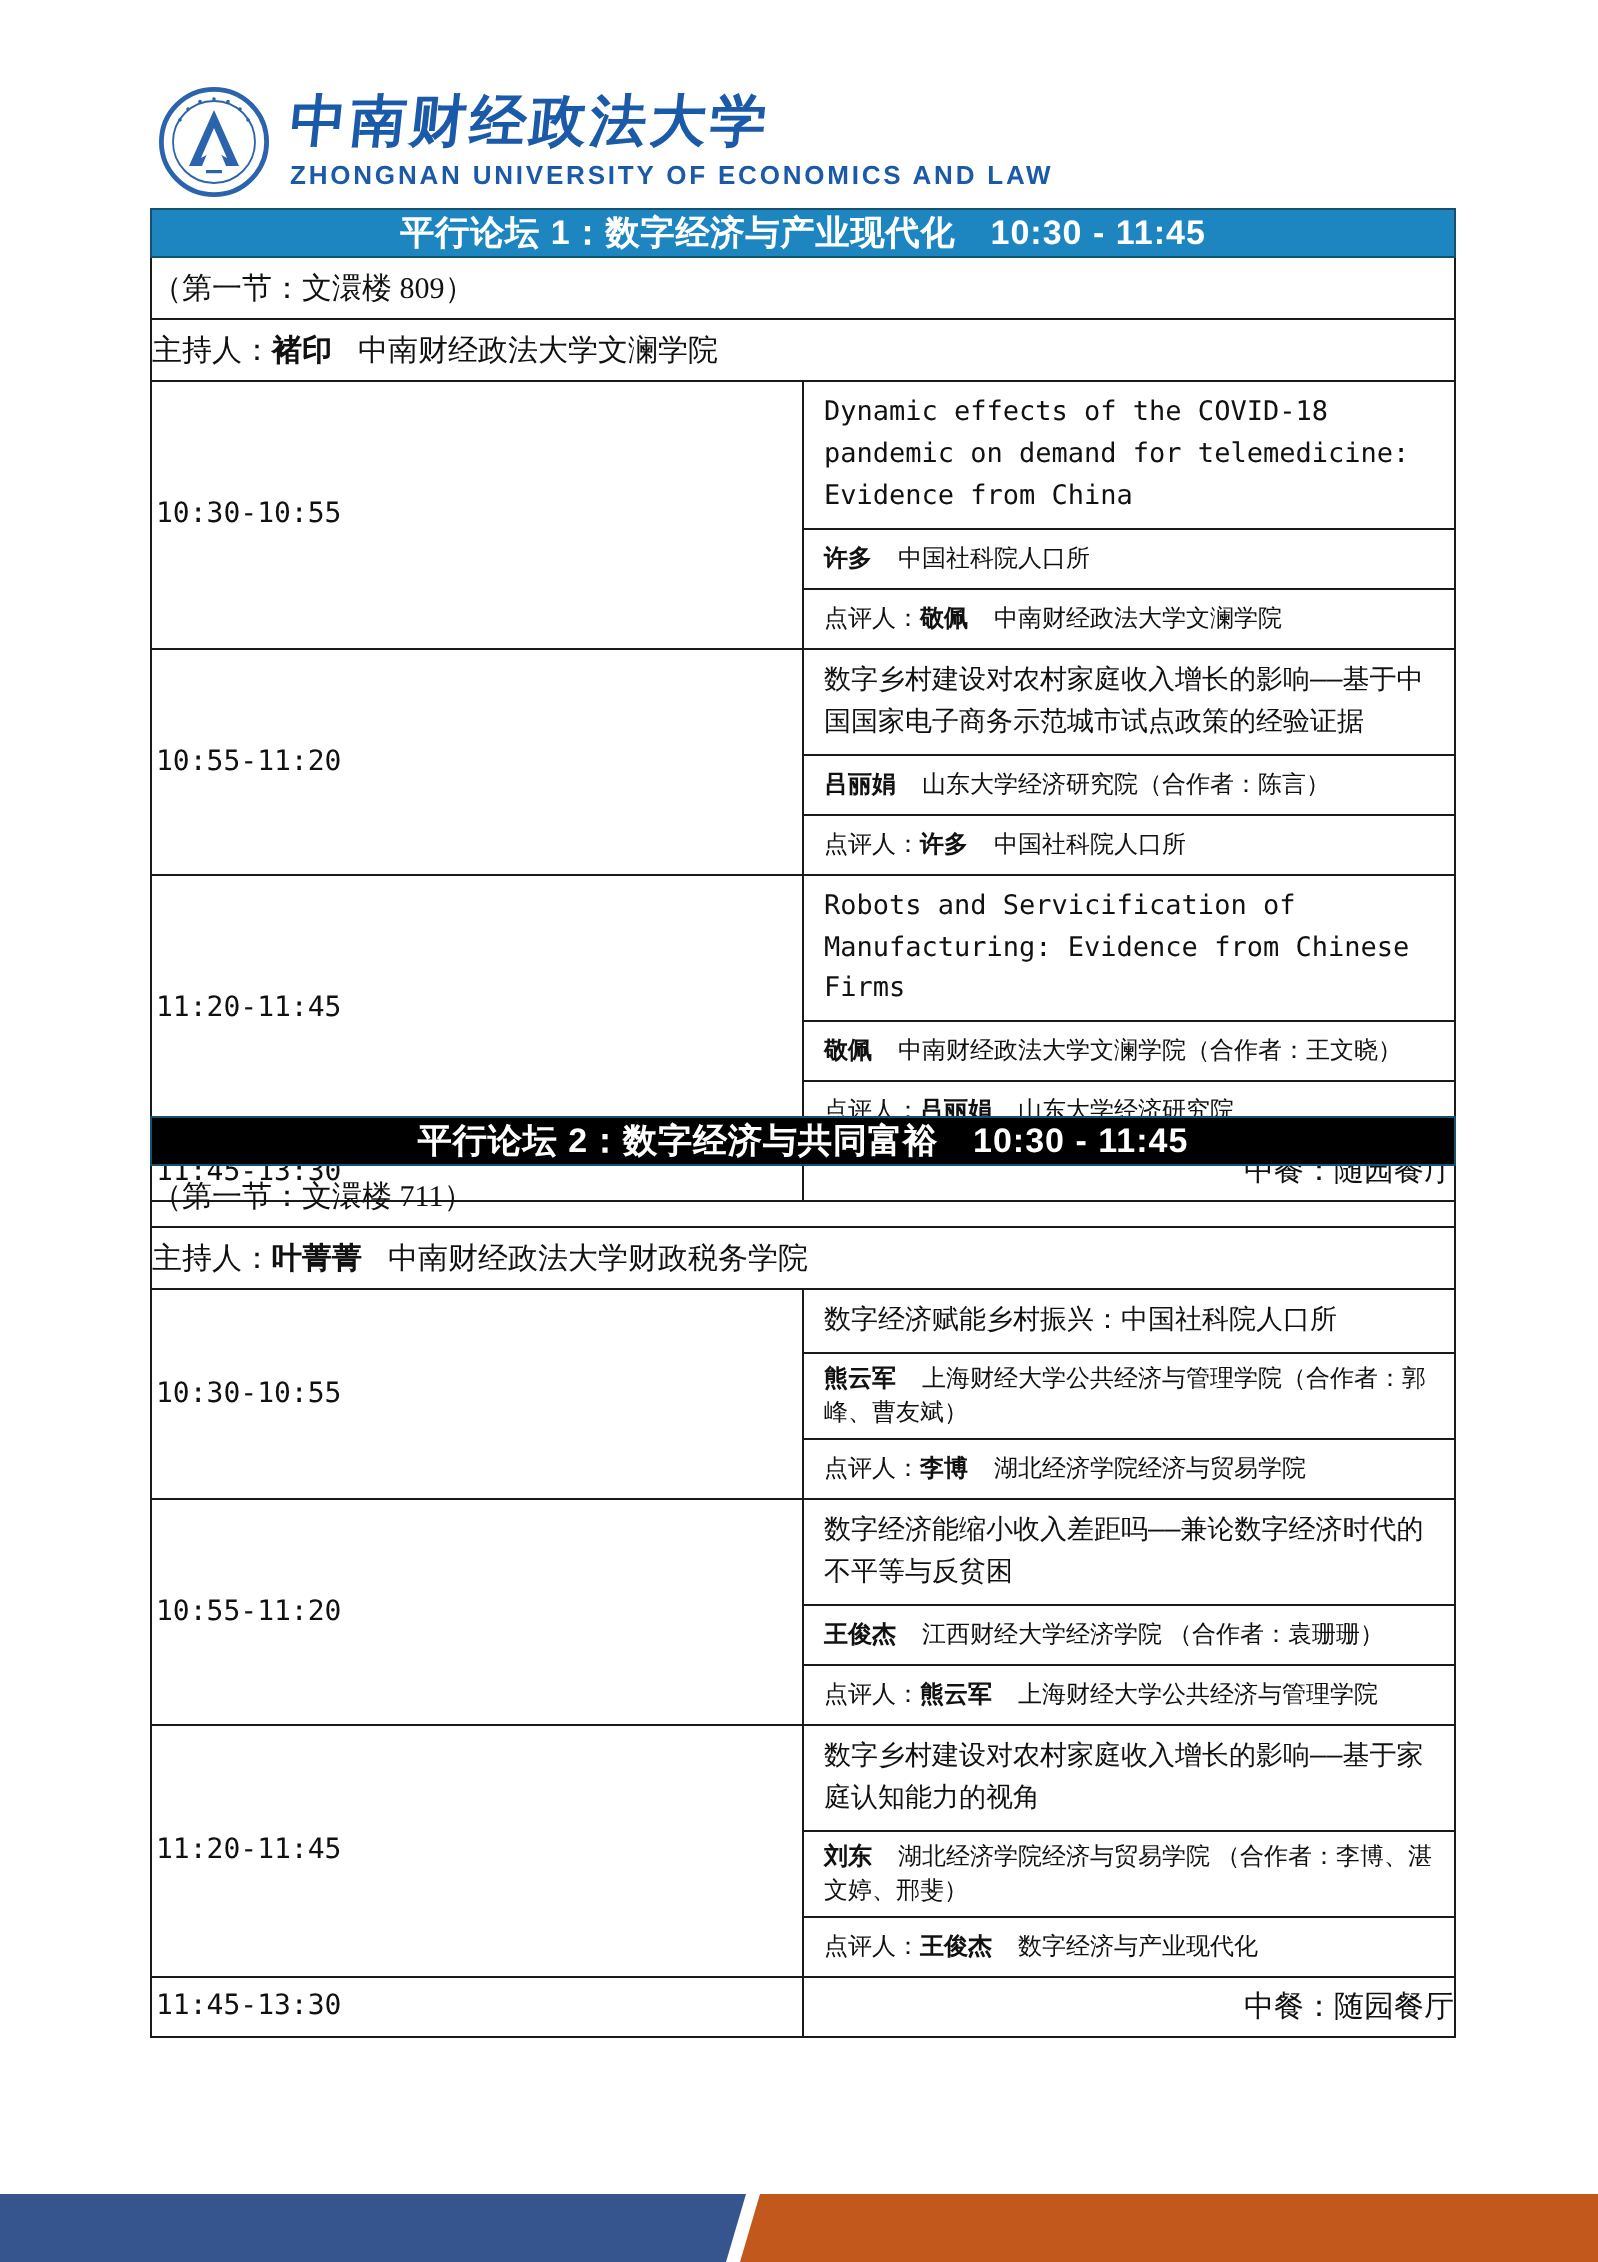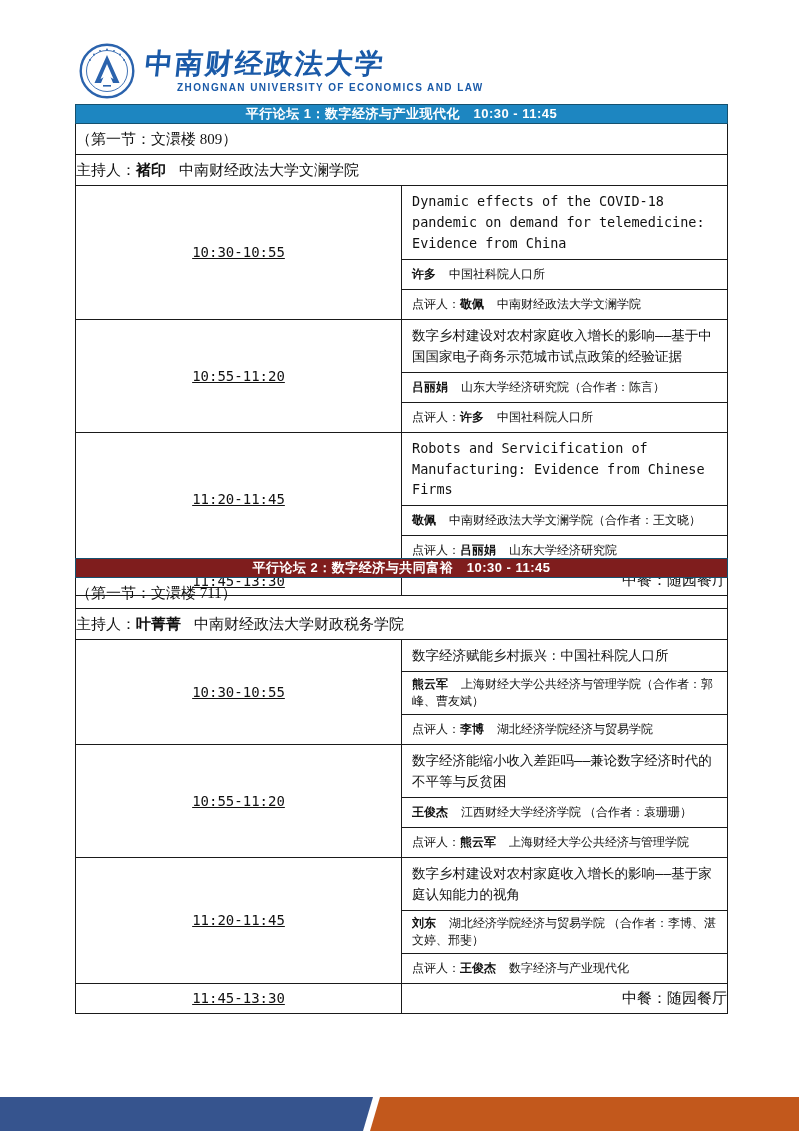--- a/index.html
+++ b/index.html
@@ -29,26 +29,25 @@
     font-size: 28px;
     font-weight: bold;
     color: #1a5aa8;
     letter-spacing: 2px;
     transform: skewX(-6deg);
     font-family: "Liberation Serif", serif;
     line-height: 1.1;
   }
   .logo-en {
     margin-top: 3px;
-    font-size: 10px;
+    font-size: 13px;
     font-weight: bold;
     color: #1a5aa8;
     letter-spacing: 1.4px;
     font-family: "Liberation Sans", sans-serif;
-    margin-left: 32px;
   }
 
   
   .forum {
     position: absolute;
     left: 75px;
     width: 653px;
   }
   .forum-1 { top: 104px; }
   .forum-2 { top: 558px; }
@@ -60,38 +59,37 @@
   }
   table.program td {
     border: 1px solid #1a1a1a;
     vertical-align: middle;
   }
   tr.band td {
     background: #1d86c1;
     color: #ffffff;
     font-weight: bold;
     text-align: center;
-    font-size: 13px;
+    font-size: 17px;
     height: 18px;
     font-family: "Liberation Sans", sans-serif;
     letter-spacing: 0.5px;
     border-color: #15516f;
   }
   tr.center-row td {
     text-align: left;
     height: 31px;
     font-size: 15px;
   }
   td.time {
     width: 107px;
-    text-align: center;
+    text-align: left;
     font-size: 14px;
     font-family: "DejaVu Sans Mono", "Liberation Mono", monospace;
     padding: 2px;
-    text-decoration: underline;
   }
   td.title {
     font-size: 13.5px;
     font-family: "DejaVu Sans Mono", "Liberation Mono", monospace;
     padding: 5px 10px;
     line-height: 1.55;
     height: 31px;
   }
   td.person {
     font-size: 12px;
@@ -197,21 +195,21 @@
         <td class="lunch">中餐：随园餐厅</td>
       </tr>
     </tbody>
       </table>
   </div>
 
   <div class="forum forum-2">
     <table class="program">
       <tbody>
           <tr class="band">
-        <td colspan="2" style="background: #7f1d1d;">平行论坛 2：数字经济与共同富裕　10:30 - 11:45</td>
+        <td colspan="2" style="background: #000000;">平行论坛 2：数字经济与共同富裕　10:30 - 11:45</td>
       </tr>
       <tr class="center-row">
         <td colspan="2">（第一节：文澴楼 711）</td>
       </tr>
       <tr class="center-row">
         <td colspan="2"><span>主持人：</span><b>叶菁菁</b><span class="affil">中南财经政法大学财政税务学院</span></td>
       </tr>
 
       <tr>
         <td class="time" rowspan="3">10:30-10:55</td>

